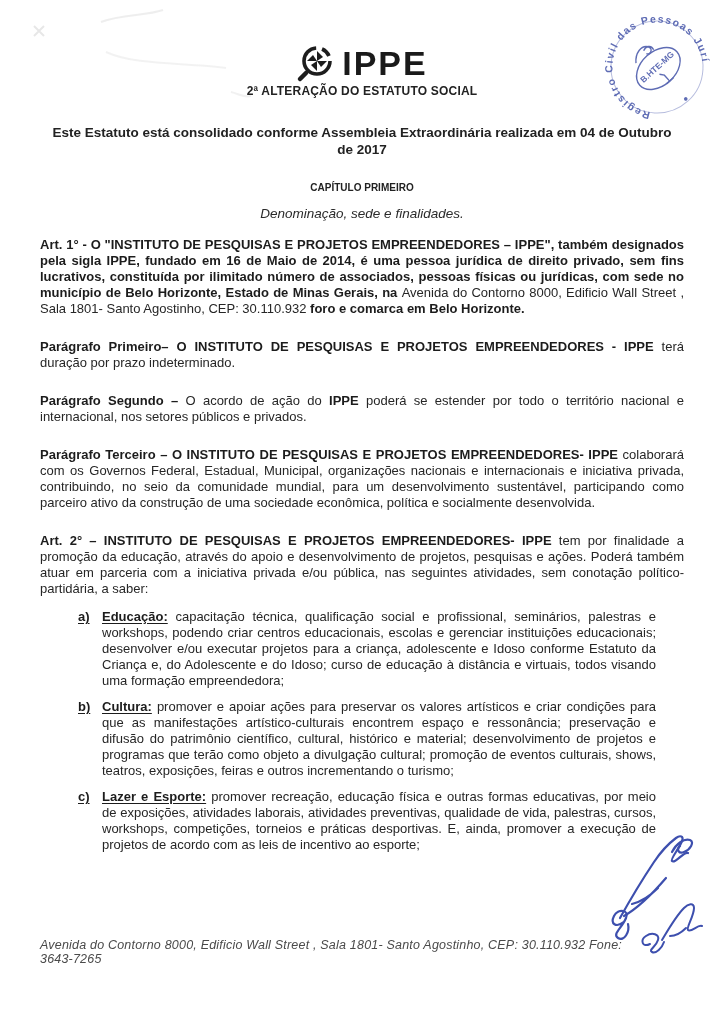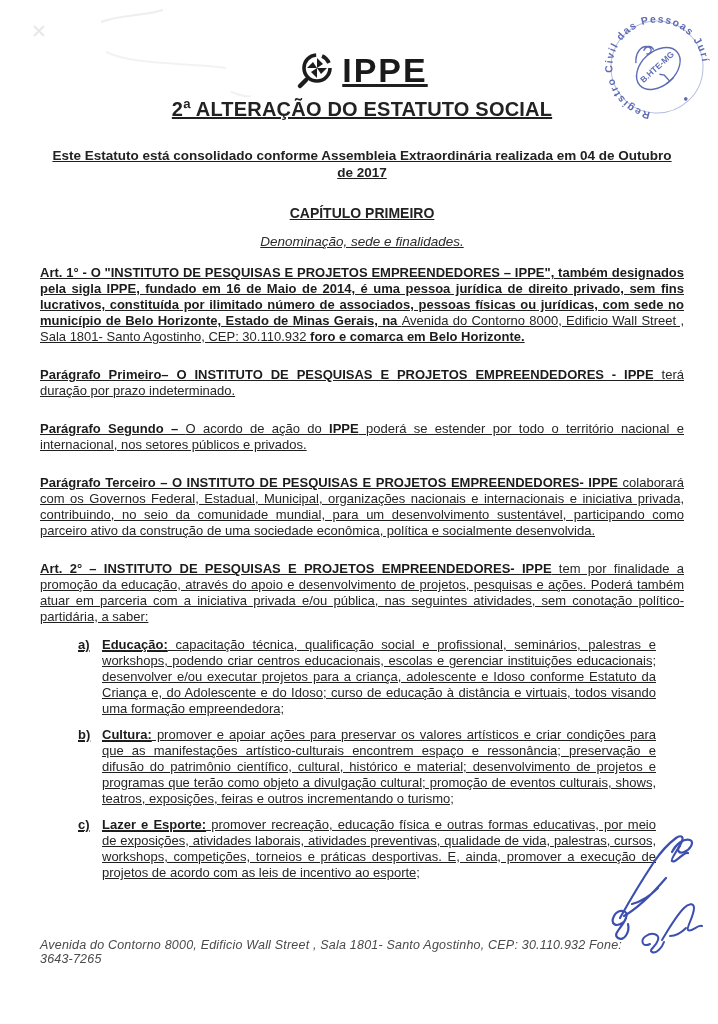--- a/index.html
+++ b/index.html
@@ -9,40 +9,39 @@
     background: #ffffff;
     color: #1f1f1f;
     position: relative;
     overflow: hidden;
   }
   .page {
     position: relative;
     width: 718px;
     height: 841px;
     background: #ffffff;
-    padding: 7px 34px 0 40px;
-    text-decoration: underline;
+    padding: 0 34px 0 40px;
   }
   .header { text-align: center; margin: 0 auto; padding-top: 42px; }
   .brand-row {
     display: flex; align-items: center; justify-content: center;
     gap: 6px; height: 42px;
   }
   .brand-text {
     font-size: 34px; font-weight: 700; letter-spacing: 2px; color: #1a1a1a;
   }
   .doc-title {
-    font-size: 20px; font-weight: 700; margin-top: 7px; letter-spacing: .2px; color: #222;
+    font-size: 12px; font-weight: 700; letter-spacing: .2px; color: #222;
   }
   .consolidation {
     font-size: 13.5px; font-weight: 700; margin: 26px auto 16px auto;
     max-width: 620px; line-height: 17px; color: #222; text-align: center;
   }
   .chapter { text-align: center; margin-top: 24px; }
-  .chapter-title { font-size: 14px; font-weight: 700; color: #222; }
+  .chapter-title { font-size: 10px; font-weight: 700; color: #222; }
   .chapter-subtitle { font-size: 13.5px; font-style: italic; margin-top: 13px; color: #2a2a2a; }
   .body-text { font-size: 13px; line-height: 16px; text-align: justify; color: #262626; }
   p.para { margin-top: 22px; }
   p.para.first { margin-top: 16px; }
   .b { font-weight: 700; color: #1c1c1c; }
   .items { margin-left: 38px; margin-right: 28px; }
   .item { display: flex; margin-top: 10px; }
   .item.first { margin-top: 12px; }
   .item-letter {
     flex: 0 0 24px; font-weight: 700; text-decoration: underline;

